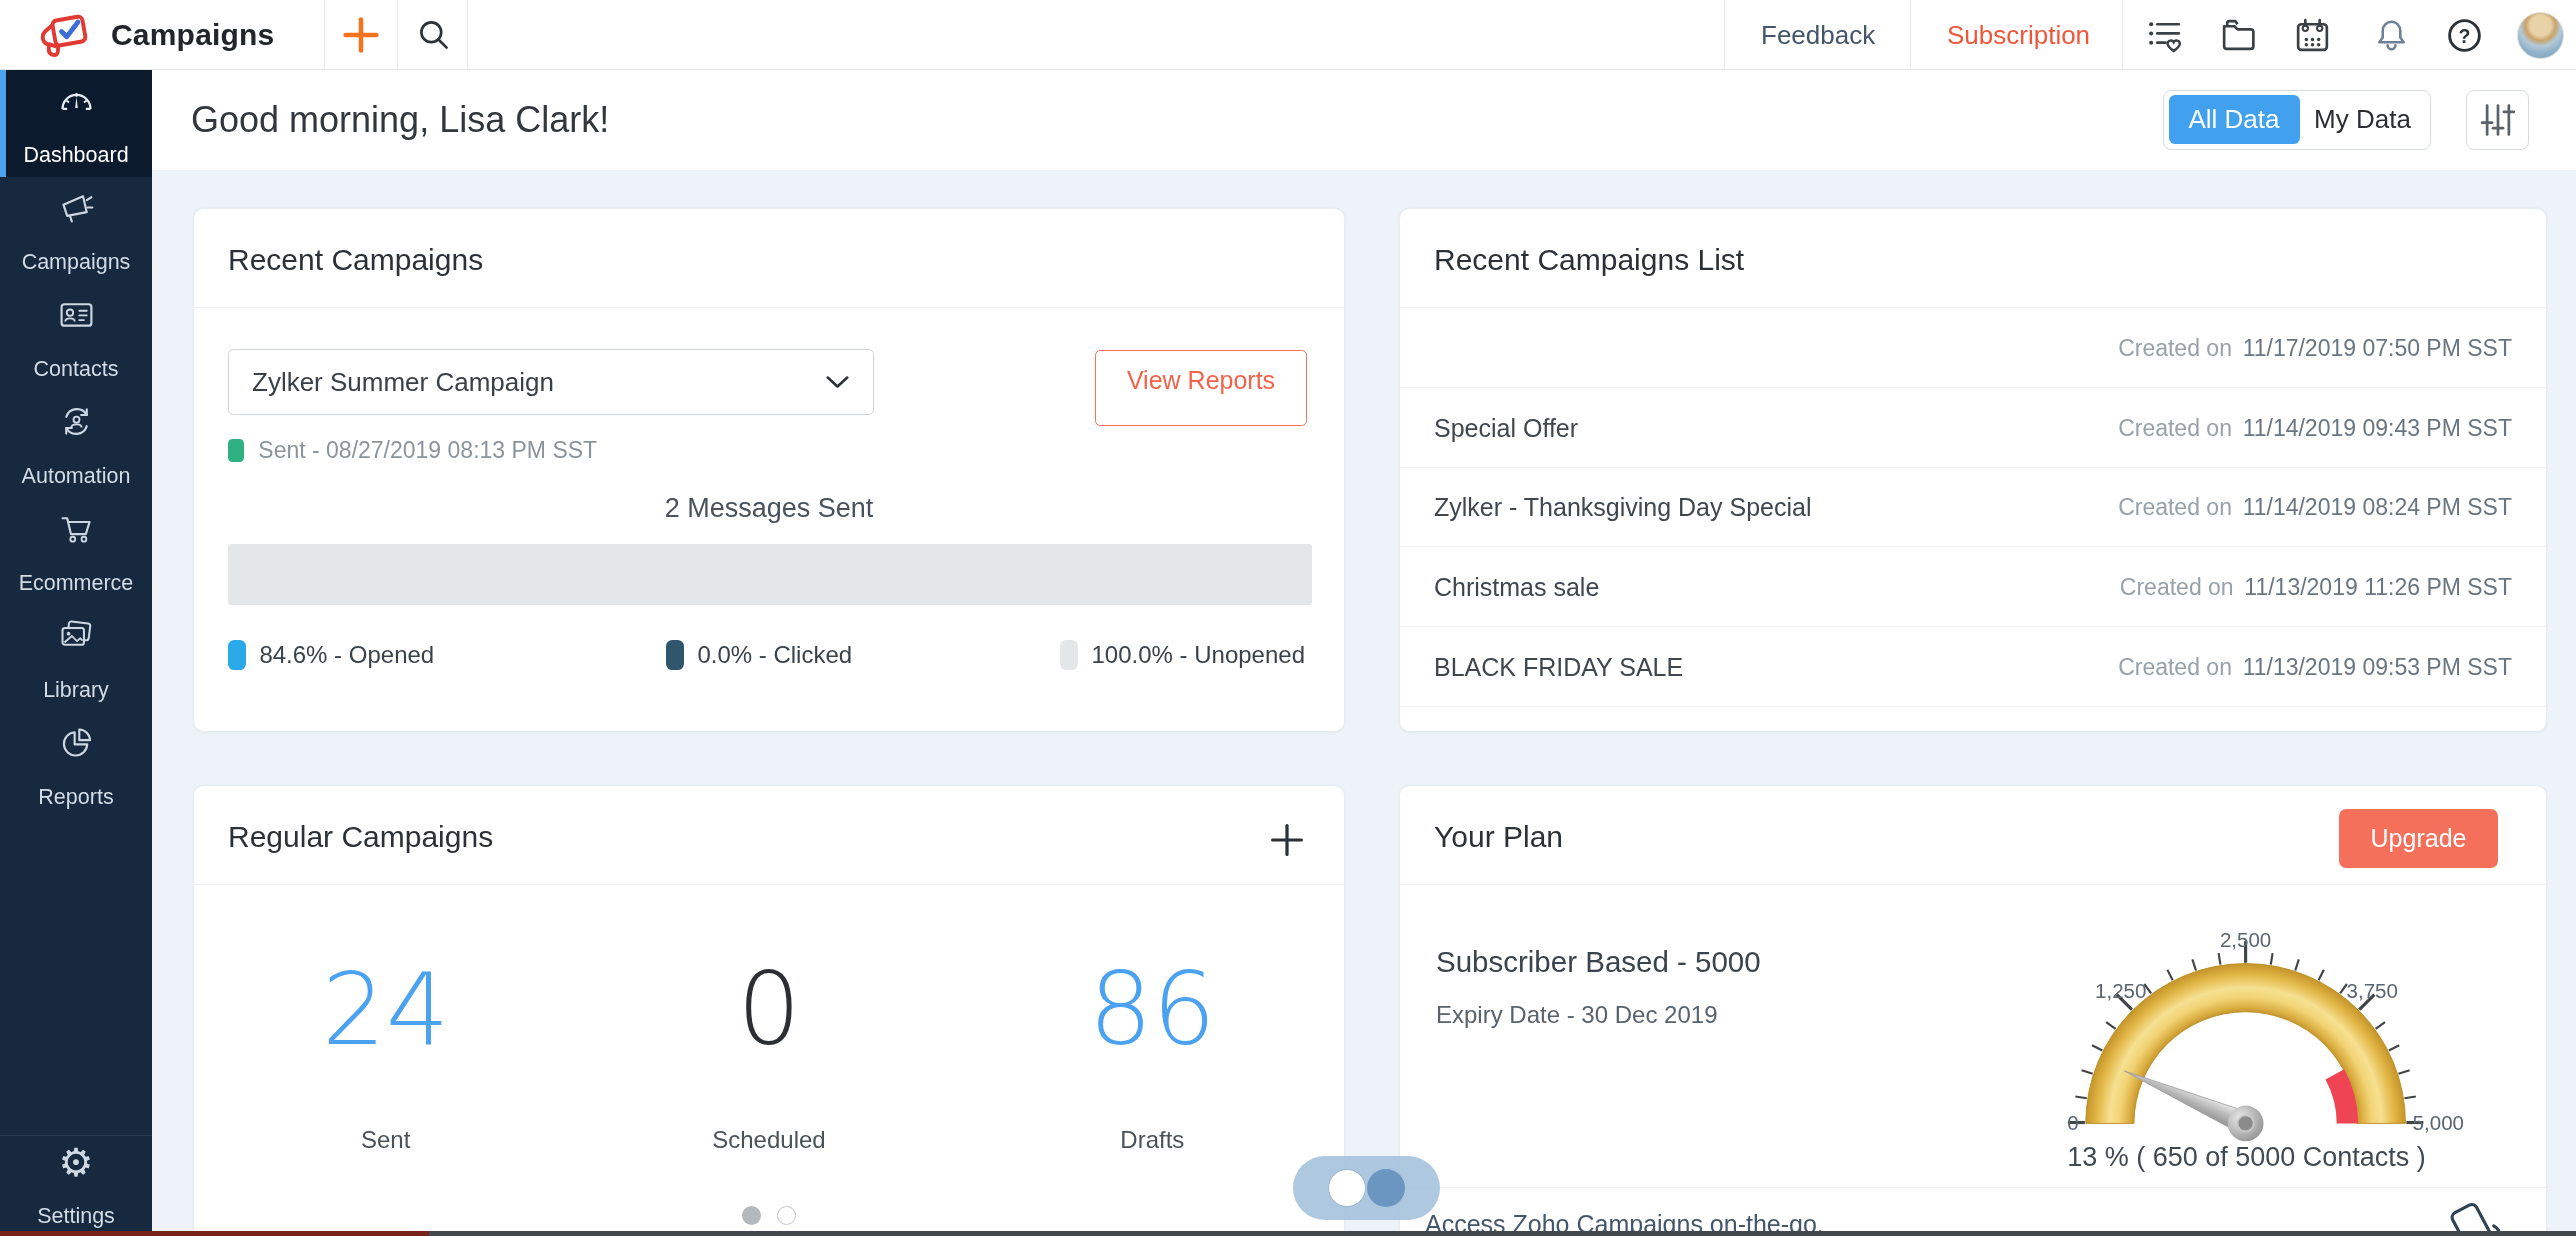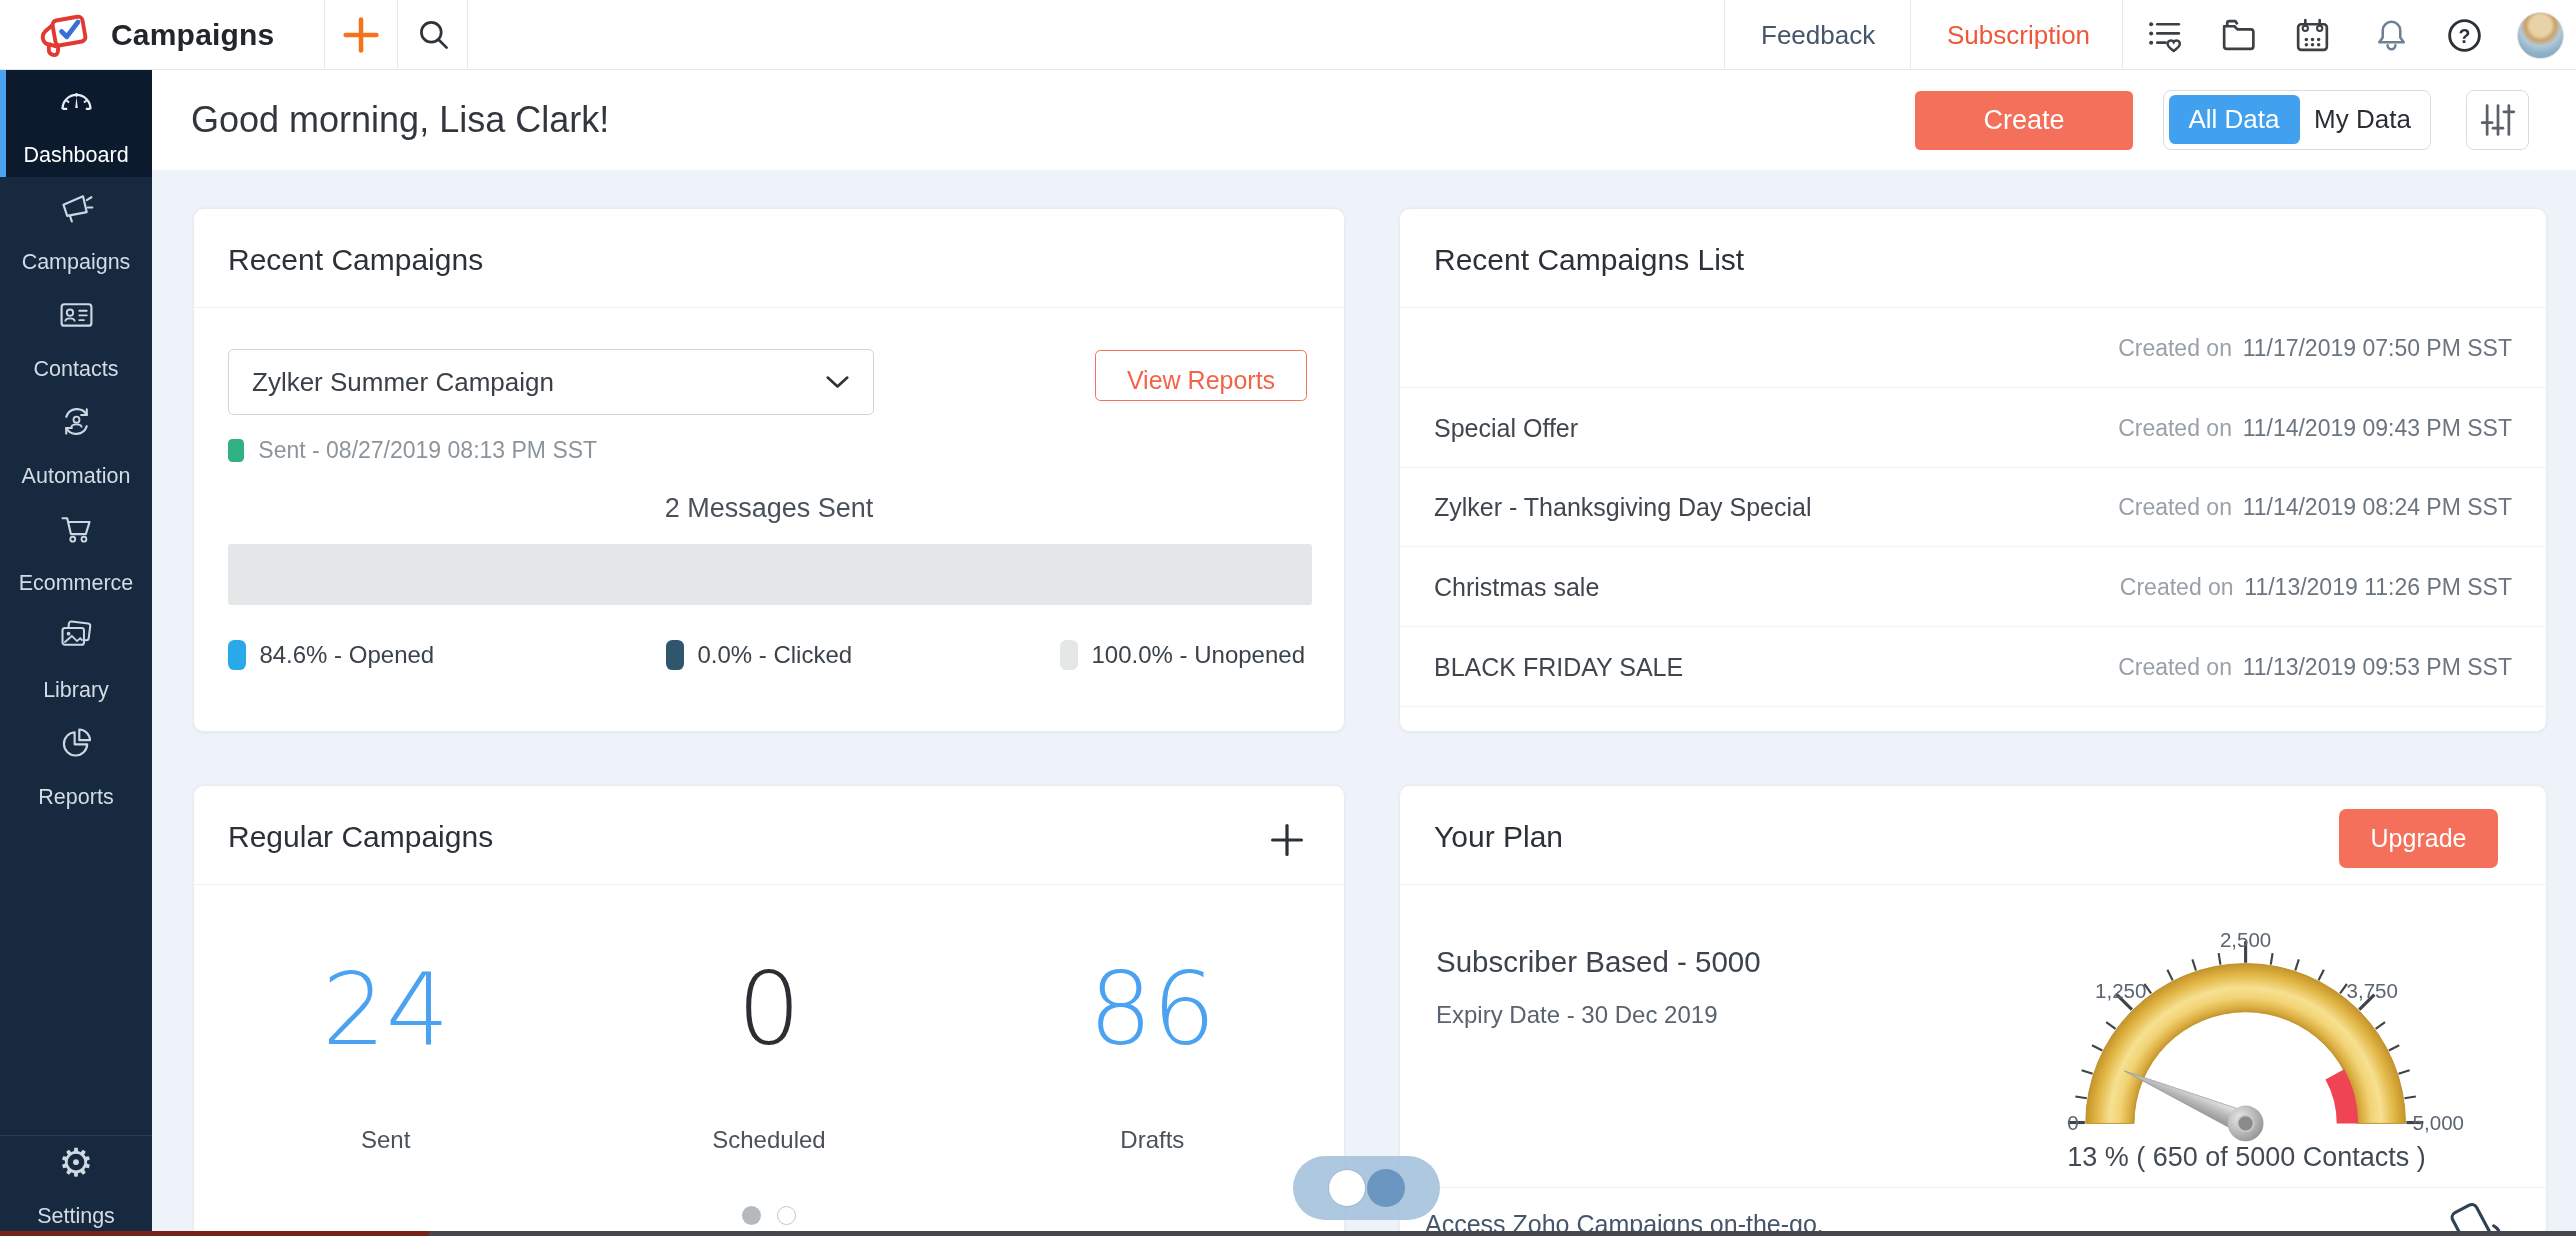--- a/index.html
+++ b/index.html
@@ -39,21 +39,21 @@
   .seg-my { flex:1; color:#2a2e33; font-size:26px; text-align:center; line-height:49px; cursor:pointer; }
   .btn-filter { left:2314px; top:19.7px; width:63px; height:60px; background:#fff; border:0.9px solid #d7dce1; border-radius:8px; display:flex; align-items:center; justify-content:center; cursor:pointer; }
 
   
   .card { position:absolute; background:#fff; border:0.9px solid #e8ecf0; border-radius:10.7px; box-shadow:0 0.9px 2.7px rgba(40,60,85,.05); overflow:hidden; }
   .card-title { position:absolute; left:34px; top:34px; font-size:30px; color:#2c3137; font-weight:500; }
   .card-head-divider { position:absolute; left:0; top:98px; width:100%; height:0.9px; background:#f0f2f4; }
 
   .dropdown { left:34px; top:140px; width:646px; height:66px; border:0.9px solid #cfd4d9; border-radius:5.4px; background:#fff; display:flex; align-items:center; justify-content:space-between; padding:0 23px; cursor:pointer; }
   .dropdown .val { font-size:26px; color:#3a4047; }
-  .btn-viewreports { left:901px; top:141px; width:212px; height:51px; border:1.8px solid #f4705a; border-radius:5.4px; color:#f4624a; font-size:25px; text-align:center; line-height:59px; background:#fff; cursor:pointer; }
+  .btn-viewreports { left:901px; top:141px; width:212px; height:76px; border:1.8px solid #f4705a; border-radius:5.4px; color:#f4624a; font-size:25px; text-align:center; line-height:59px; background:#fff; cursor:pointer; }
   .sent-line { left:34px; top:228px; display:flex; align-items:center; gap:14.3px; }
   .sent-chip { width:16px; height:23px; border-radius:4.5px; background:#2fb182; }
   .sent-text { font-size:23px; color:#8c949b; }
   .msgs-title { left:0; top:284px; width:100%; text-align:center; font-size:27px; font-weight:500; color:#49525b; }
   .msg-bar { left:34px; top:335px; width:1084px; height:61px; border-radius:2.7px; overflow:hidden; display:flex; background:#e1e5e6; }
   .legend-item { top:431px; display:flex; align-items:center; gap:13.4px; }
   .legend-chip { width:18px; height:30px; border-radius:6.3px; }
   .legend-txt { font-size:24px; color:#3a424a; }
 
   .rc-row { position:absolute; left:0; width:100%; height:80px; border-bottom:0.9px solid #f0f2f4; cursor:pointer; }
@@ -244,21 +244,20 @@
     <div class="side-settings-wrap">
       <div class="side-item" style="height:100px;">
         <span class="side-gear">⚙</span>
         <span class="lbl">Settings</span>
       </div>
     </div>
   </div>
 
   <div class="abs header">
     <div class="abs greeting">Good morning, Lisa Clark!</div>
-    <div class="abs btn-create">Create</div>
     <div class="abs segment">
       <div class="seg-all">All Data</div>
       <div class="seg-my">My Data</div>
     </div>
     <div class="abs btn-filter">
       <svg width="38" height="38" viewBox="0 0 42 42" fill="none">
         <line x1="9" y1="5" x2="9" y2="37" stroke="#5a6168" stroke-width="3" stroke-linecap="round"></line>
         <line x1="3.5" y1="24" x2="14.5" y2="24" stroke="#5a6168" stroke-width="3" stroke-linecap="round"></line>
         <line x1="21" y1="5" x2="21" y2="37" stroke="#5a6168" stroke-width="3" stroke-linecap="round"></line>
         <line x1="15.5" y1="30" x2="26.5" y2="30" stroke="#5a6168" stroke-width="3" stroke-linecap="round"></line>

